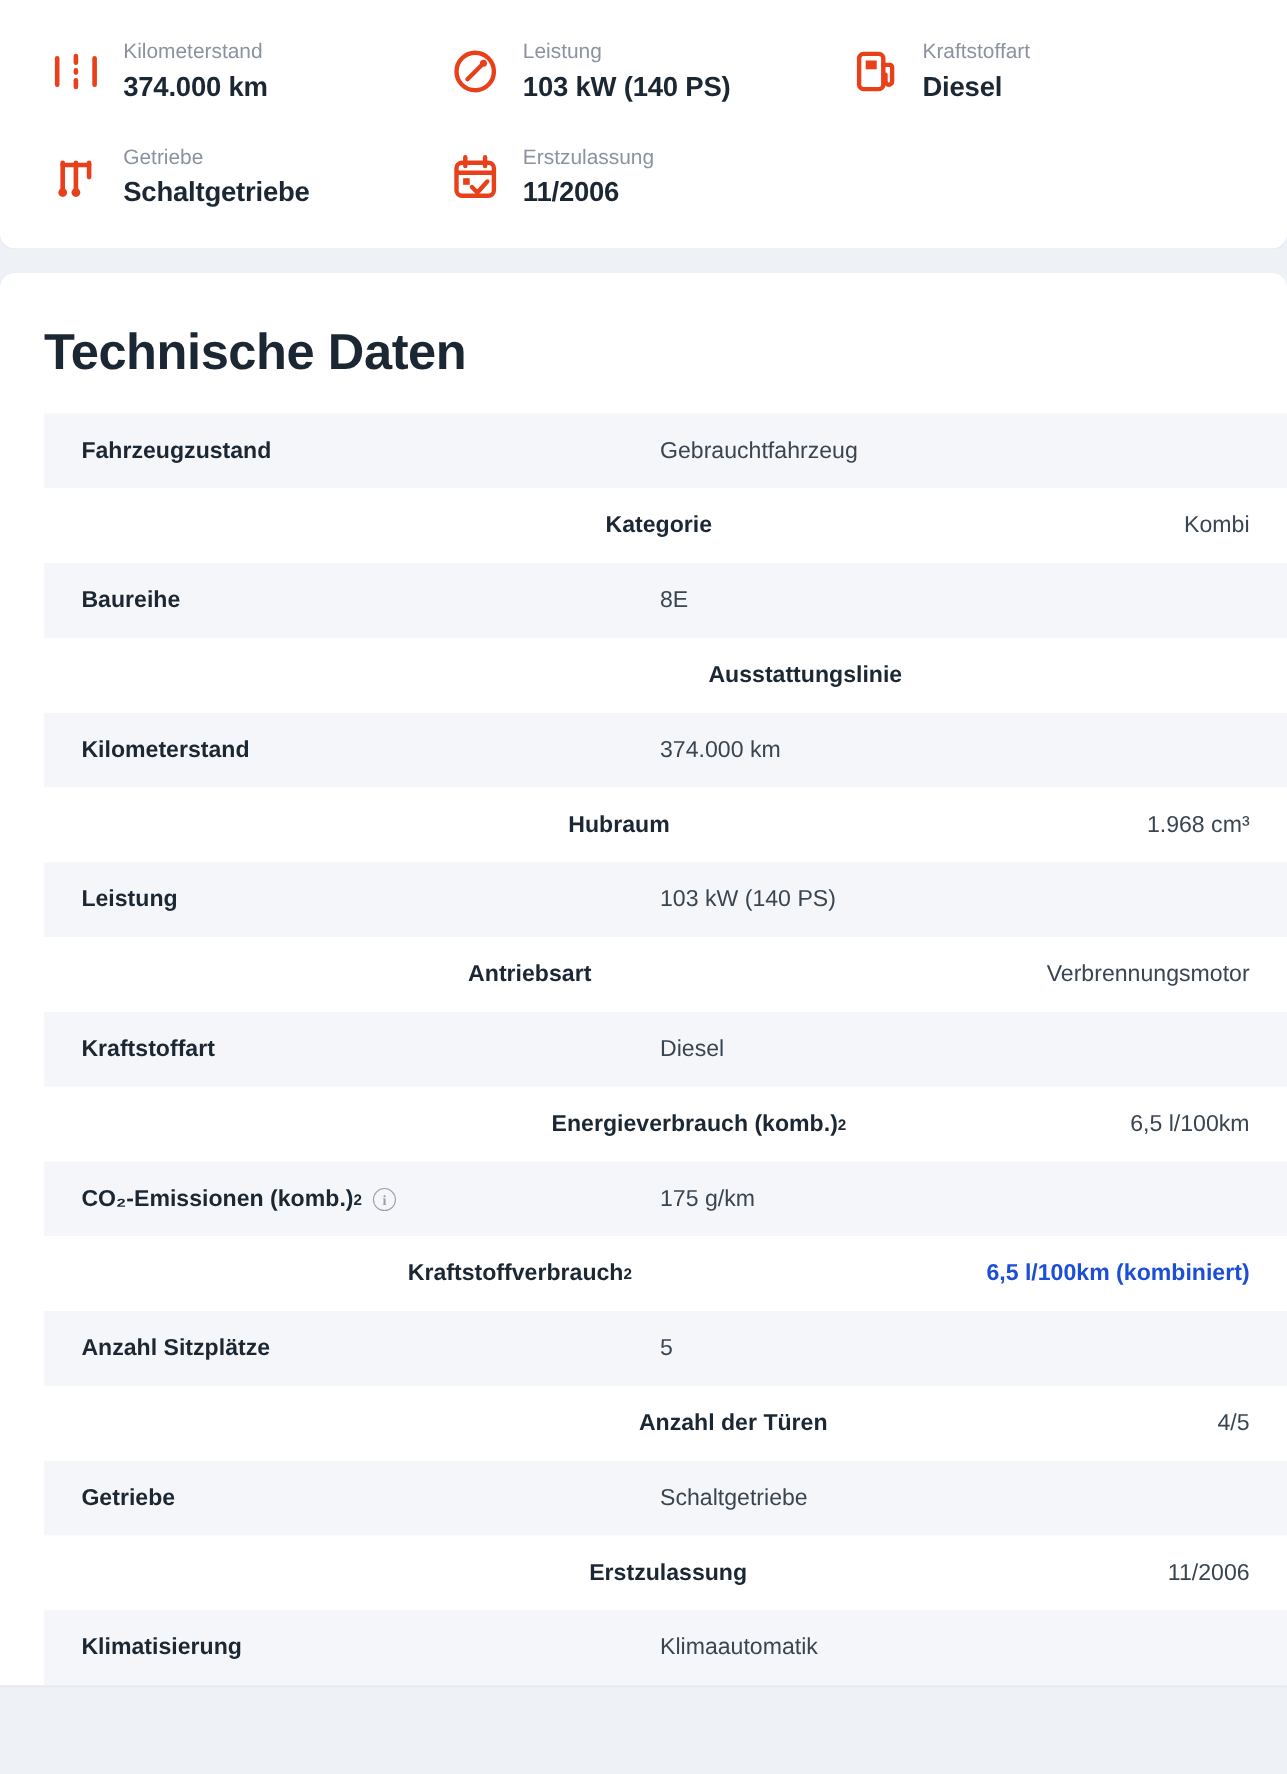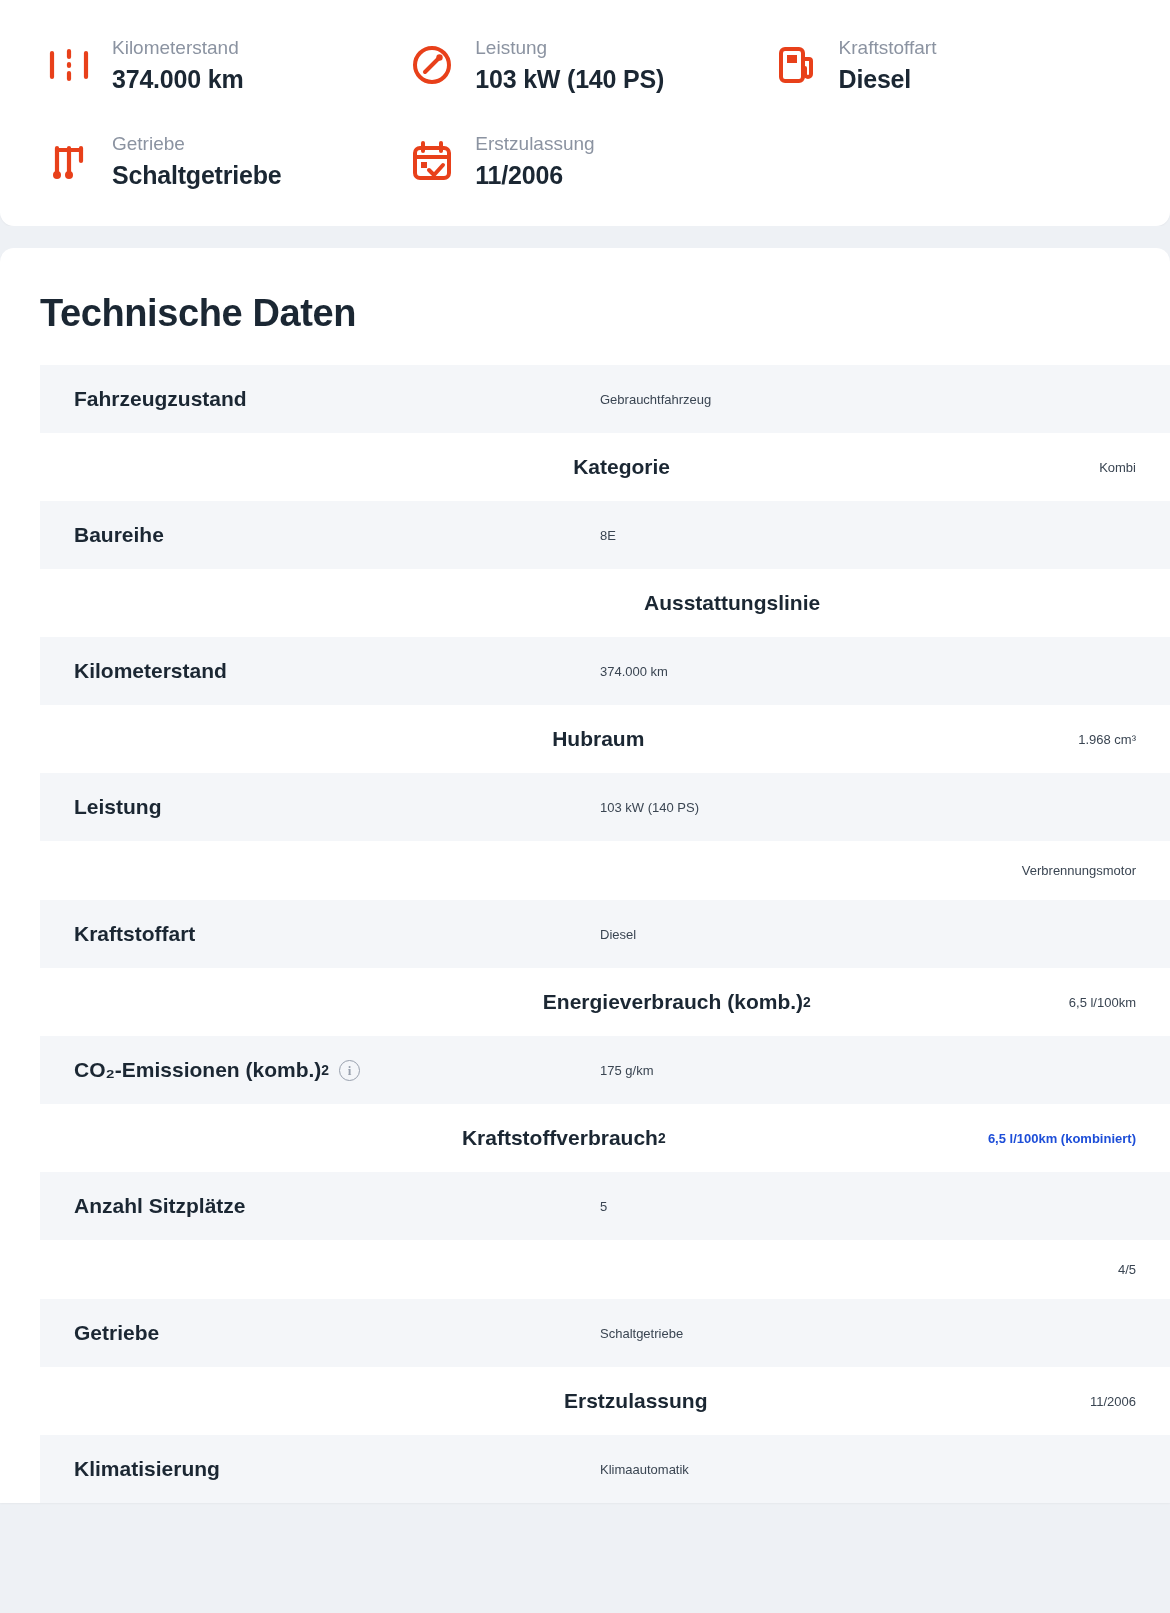--- a/index.html
+++ b/index.html
@@ -67,21 +67,21 @@
   }
 
   
   .tech-card {
     background: #ffffff;
     border-radius: 14px 14px 0 0;
     padding: 44px 0 0 0;
     box-shadow: 0 1px 2px rgba(0,0,0,0.04);
   }
   .tech-title {
-    font-size: 38px;
+    font-size: 46px;
     font-weight: bold;
     color: #1b2733;
     padding: 0 40px 30px 40px;
     letter-spacing: -0.4px;
   }
   .spec-table { width: 100%; border-collapse: collapse; padding-left: 40px; }
   .spec-row { display: flex; width: 100%; }
   .spec-row.odd { background: #f4f6f9; }
   .spec-row.even { background: #ffffff; justify-content: flex-end; }
   .spec-key {
@@ -89,21 +89,21 @@
     min-width: 560px;
     padding: 22px 20px 22px 34px;
     font-size: 21px;
     font-weight: bold;
     color: #1b2733;
     display: flex;
     align-items: center;
   }
   .spec-val {
     padding: 22px 34px 22px 0;
-    font-size: 13px;
+    font-size: 21px;
     color: #3a4552;
     display: flex;
     align-items: center;
   }
   .spec-val.bold { font-weight: bold; color: #1d4ed8; }
   sup { font-size: 0.66em; font-weight: bold; }
   .info-icon {
     display: inline-flex;
     align-items: center;
     justify-content: center;
@@ -250,20 +250,23 @@
         </div>
         <div class="spec-val">1.968 cm³</div>
       </div>
       <div class="spec-row odd">
         <div class="spec-key">
           <span>Leistung</span>
         </div>
         <div class="spec-val">103 kW (140 PS)</div>
       </div>
       <div class="spec-row even">
+        <div class="spec-key">
+          <span>Antriebsart</span>
+        </div>
         <div class="spec-val">Verbrennungsmotor</div>
       </div>
       <div class="spec-row odd">
         <div class="spec-key">
           <span>Kraftstoffart</span>
         </div>
         <div class="spec-val">Diesel</div>
       </div>
       <div class="spec-row even">
         <div class="spec-key">
@@ -287,20 +290,23 @@
         </div>
         <div class="spec-val bold">6,5 l/100km (kombiniert)</div>
       </div>
       <div class="spec-row odd">
         <div class="spec-key">
           <span>Anzahl Sitzplätze</span>
         </div>
         <div class="spec-val">5</div>
       </div>
       <div class="spec-row even">
+        <div class="spec-key">
+          <span>Anzahl der Türen</span>
+        </div>
         <div class="spec-val">4/5</div>
       </div>
       <div class="spec-row odd">
         <div class="spec-key">
           <span>Getriebe</span>
         </div>
         <div class="spec-val">Schaltgetriebe</div>
       </div>
       <div class="spec-row even">
         <div class="spec-key">

